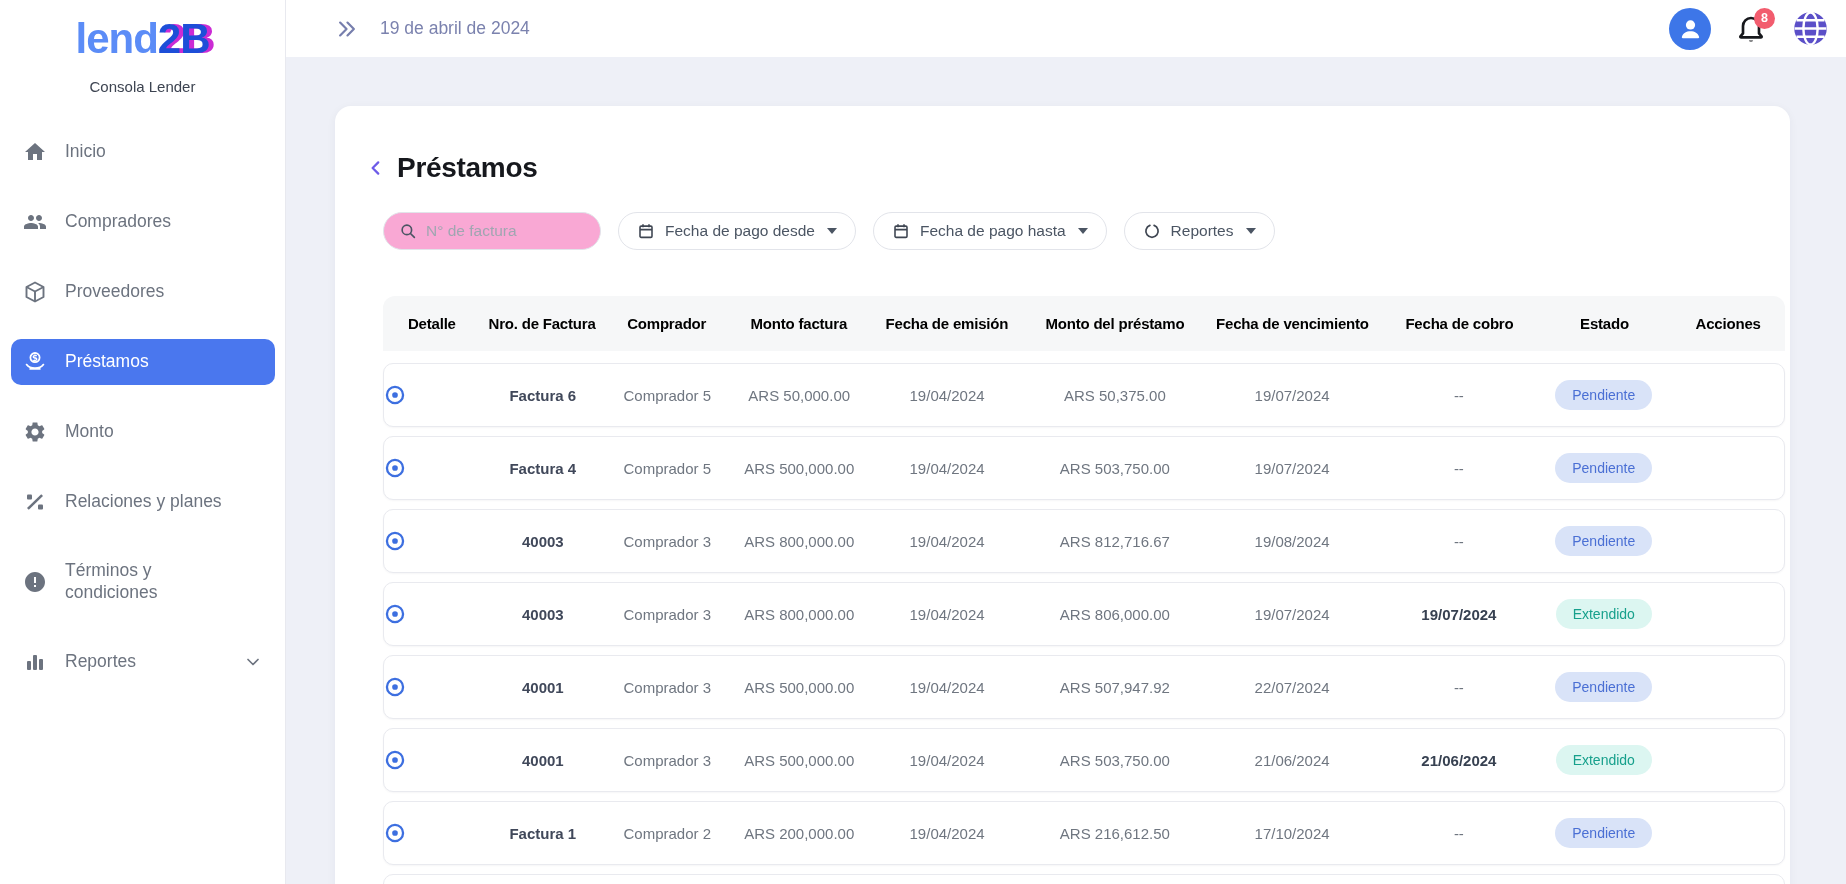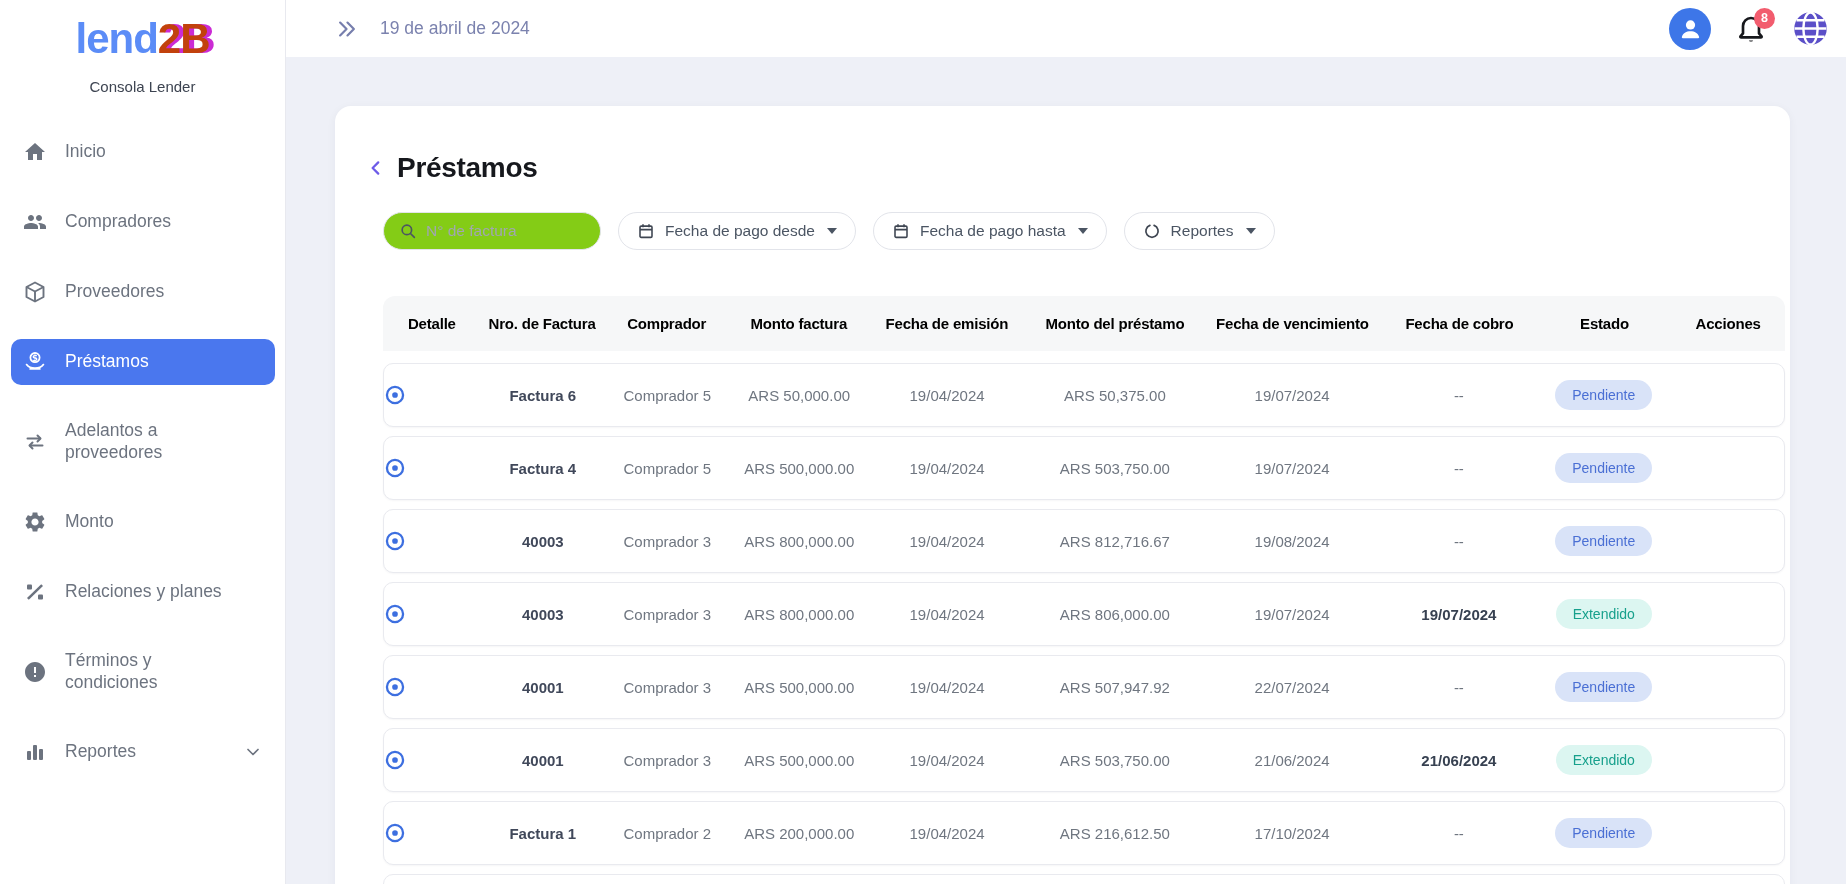--- a/index.html
+++ b/index.html
@@ -9,21 +9,21 @@
     background:#eef0f7; display:flex; color:#374151;
   }
   
   .sidebar {
     width:286px; min-width:286px; background:#ffffff; height:100%;
     border-right:1px solid #e8e9ef; z-index:5; display:flex; flex-direction:column;
   }
   .logo-wrap { text-align:center; padding-top:16px; }
   .logo { font-size:42px; font-weight:800; letter-spacing:-1px; line-height:1.1; }
   .logo-primary { color:#5b8cf7; }
-  .logo-accent { color:#c2410c; text-shadow:5px 0 0 #cb2bd4; }
+  .logo-accent { color:#1d4ed8; text-shadow:5px 0 0 #cb2bd4; }
   .logo-sub { font-size:15px; color:#3d4451; margin-top:16px; }
   .nav { margin-top:34px; flex:1;padding-left:7px; }
   .nav-item {
     display:flex; align-items:center; gap:18px;
     margin:0 10px 24px 4px; padding:11px 12px 11px 12px;
     color:#6c737f; font-size:17.5px; line-height:1.25; border-radius:10px;
     cursor:pointer;
   }
   .nav-item .nav-ic { width:24px; min-width:24px; height:24px; color:#6c737f; }
   .nav-item .nav-ic svg { width:24px; height:24px; display:block; }
@@ -65,21 +65,21 @@
     padding:46px 5px 0 48px;
   }
   .title-row { display:flex; align-items:center; gap:12px; margin-bottom:28px; margin-left:-16px; }
   .back-ic { width:18px; height:18px; color:#6d5be8; cursor:pointer; }
   .back-ic svg { width:18px; height:18px; display:block; }
   .page-title { font-size:28px; font-weight:700; color:#16181d; letter-spacing:-0.3px; }
   
   .filters { display:flex; align-items:center; gap:17px; margin-bottom:46px; }
   .search-box {
     width:218px; height:38px; border:1px solid #e2e4ea; border-radius:19px;
-    display:flex; align-items:center; padding:0 12px 0 15px; gap:9px; background:#84cc16;
+    display:flex; align-items:center; padding:0 12px 0 15px; gap:9px; background:#f9a8d4;
   }
   .search-box .s-ic { width:18px; height:18px; color:#4b5563; }
   .search-box .s-ic svg { width:18px; height:18px; display:block; }
   .search-box input {
     border:none; outline:none; flex:1; min-width:0; font-size:15.5px;
     font-family:"Liberation Sans", sans-serif; color:#374151; background:transparent;
   }
   .search-box input::placeholder { color:#a0a6b1; }
   .pill {
     height:38px; border:1px solid #e2e4ea; border-radius:19px; background:#fff;
@@ -157,31 +157,20 @@
           <svg viewBox="0 0 24 24" fill="none" stroke="currentColor" stroke-width="1.8">
             <circle cx="12" cy="7.6" r="4.6"></circle>
             <text x="12" y="10.6" font-size="8.5" font-weight="bold" text-anchor="middle" fill="currentColor" stroke="none" font-family="DejaVu Sans, sans-serif">$</text>
             <path d="M3.6 14.6 C7 19.4 17 19.4 20.4 14.6" stroke-linecap="round"></path>
             <path d="M7.2 18.9h9.6" stroke-linecap="round"></path>
           </svg>
         </span>
     <span class="nav-label">Préstamos</span>
   </div>
 
-  <div class="nav-item">
-    <span class="nav-ic">
-          <svg viewBox="0 0 24 24" fill="none" stroke="currentColor" stroke-width="2" stroke-linecap="round" stroke-linejoin="round">
-            <path d="M4.5 8.5h12.5"></path>
-            <path d="M14.5 5.5 17.5 8.5 14.5 11.5"></path>
-            <path d="M19.5 15.5H7"></path>
-            <path d="M9.5 12.5 6.5 15.5 9.5 18.5"></path>
-          </svg>
-        </span>
-    <span class="nav-label">Adelantos a proveedores</span>
-  </div>
 
   <div class="nav-item">
     <span class="nav-ic">
           <svg viewBox="0 0 24 24" fill="currentColor">
             <path d="M19.14 12.94c.04-.3.06-.61.06-.94 0-.32-.02-.64-.07-.94l2.03-1.58c.18-.14.23-.41.12-.61l-1.92-3.32c-.12-.22-.37-.29-.59-.22l-2.39.96c-.5-.38-1.03-.7-1.62-.94l-.36-2.54c-.04-.24-.24-.41-.48-.41h-3.84c-.24 0-.43.17-.47.41l-.36 2.54c-.59.24-1.13.57-1.62.94l-2.39-.96c-.22-.08-.47 0-.59.22L2.74 8.87c-.12.21-.08.47.12.61l2.03 1.58c-.05.3-.09.63-.09.94s.02.64.07.94l-2.03 1.58c-.18.14-.23.41-.12.61l1.92 3.32c.12.22.37.29.59.22l2.39-.96c.5.38 1.03.7 1.62.94l.36 2.54c.05.24.24.41.48.41h3.84c.24 0 .44-.17.47-.41l.36-2.54c.59-.24 1.13-.56 1.62-.94l2.39.96c.22.08.47 0 .59-.22l1.92-3.32c.12-.22.07-.47-.12-.61l-2.01-1.58zM12 15.6c-1.98 0-3.6-1.62-3.6-3.6s1.62-3.6 3.6-3.6 3.6 1.62 3.6 3.6-1.62 3.6-3.6 3.6z"></path>
           </svg>
         </span>
     <span class="nav-label">Monto</span>
   </div>
 

